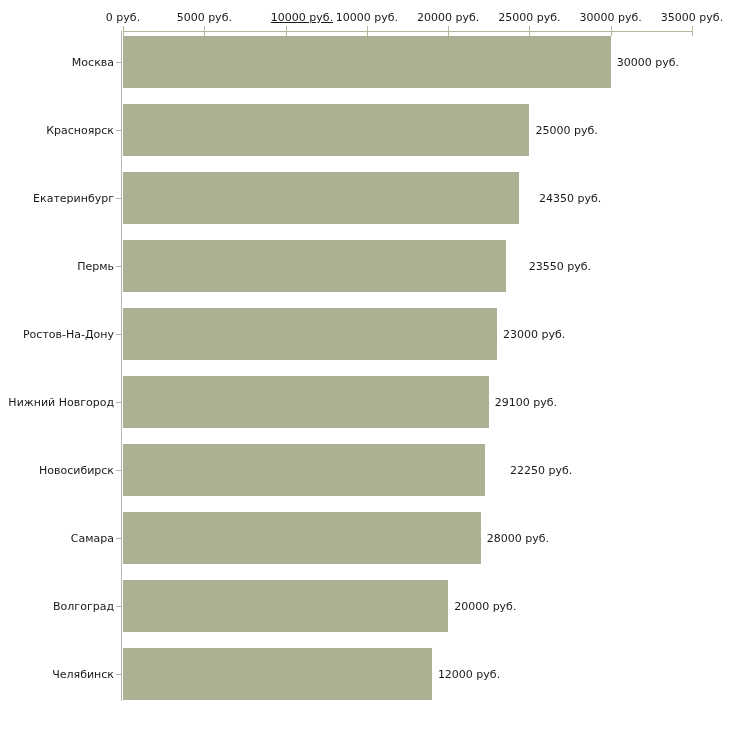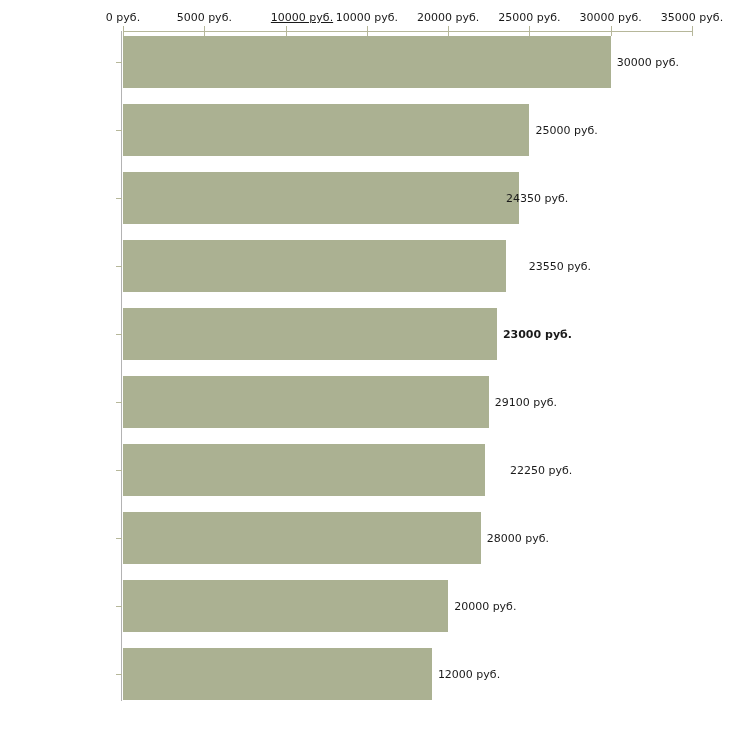--- a/index.html
+++ b/index.html
@@ -114,32 +114,44 @@
       <div class="x-tick" style="left: 529.429px;"></div>
       <div class="x-tick-label" style="left: 529.429px;">25000 руб.</div>
       <div class="x-tick" style="left: 610.714px;"></div>
       <div class="x-tick-label" style="left: 610.714px;">30000 руб.</div>
       <div class="x-tick" style="left: 692px;"></div>
       <div class="x-tick-label" style="left: 692px;">35000 руб.</div>
     </div>
 
   <div class="y-axis-line"></div>
 
+  <div class="y-label-col" id="y-axis-group">
+      <div class="y-tick-label" style="top: 62px;">Москва</div>
+      <div class="y-tick-label" style="top: 130px;">Красноярск</div>
+      <div class="y-tick-label" style="top: 198px;">Екатеринбург</div>
+      <div class="y-tick-label" style="top: 266px;">Пермь</div>
+      <div class="y-tick-label" style="top: 334px;">Ростов-На-Дону</div>
+      <div class="y-tick-label" style="top: 402px;">Нижний Новгород</div>
+      <div class="y-tick-label" style="top: 470px;">Новосибирск</div>
+      <div class="y-tick-label" style="top: 538px;">Самара</div>
+      <div class="y-tick-label" style="top: 606px;">Волгоград</div>
+      <div class="y-tick-label" style="top: 674px;">Челябинск</div>
+    </div>
 
   <div id="bars-group">
       <div class="bar" title="Москва — 30000 руб." style="left: 123px; top: 36px; width: 487.714px; background: rgb(171, 177, 146);"></div>
       <div class="bar-value" style="left: 616.714px; top: 62px;">30000 руб.</div>
       <div class="bar" title="Красноярск — 25000 руб." style="left: 123px; top: 104px; width: 406.429px; background: rgb(171, 177, 146);"></div>
       <div class="bar-value" style="left: 535.429px; top: 130px;">25000 руб.</div>
       <div class="bar" title="Екатеринбург — 24350 руб." style="left: 123px; top: 172px; width: 395.861px; background: rgb(171, 177, 146);"></div>
-      <div class="bar-value" style="left: 506px; top: 198px;">24350 руб.</div>
+      <div class="bar-value" style="left: 539px; top: 198px;">24350 руб.</div>
       <div class="bar" title="Пермь — 23550 руб." style="left: 123px; top: 240px; width: 382.856px; background: rgb(171, 177, 146);"></div>
       <div class="bar-value" style="left: 511.856px; top: 266px; margin-left: 17px;">23550 руб.</div>
       <div class="bar" title="Ростов-На-Дону — 23000 руб." style="left: 123px; top: 308px; width: 373.914px; background: rgb(171, 177, 146);"></div>
-      <div class="bar-value" style="left: 502.914px; top: 334px; font-weight: bold;">23000 руб.</div>
+      <div class="bar-value" style="left: 502.914px; top: 334px;">23000 руб.</div>
       <div class="bar" title="Нижний Новгород — 22500 руб." style="left: 123px; top: 376px; width: 365.786px; background: rgb(171, 177, 146);"></div>
       <div class="bar-value" style="left: 494.786px; top: 402px;">29100 руб.</div>
       <div class="bar" title="Новосибирск — 22250 руб." style="left: 123px; top: 444px; width: 361.721px; background: rgb(171, 177, 146);"></div>
       <div class="bar-value" style="left: 510px; top: 470px;">22250 руб.</div>
       <div class="bar" title="Самара — 22000 руб." style="left: 123px; top: 512px; width: 357.657px; background: rgb(171, 177, 146);"></div>
       <div class="bar-value" style="left: 486.657px; top: 538px;">28000 руб.</div>
       <div class="bar" title="Волгоград — 20000 руб." style="left: 123px; top: 580px; width: 325.143px; background: rgb(171, 177, 146);"></div>
       <div class="bar-value" style="left: 454.143px; top: 606px;">20000 руб.</div>
       <div class="bar" title="Челябинск — 19000 руб." style="left: 123px; top: 648px; width: 308.886px; background: rgb(171, 177, 146);"></div>
       <div class="bar-value" style="left: 437.886px; top: 674px;">12000 руб.</div>

